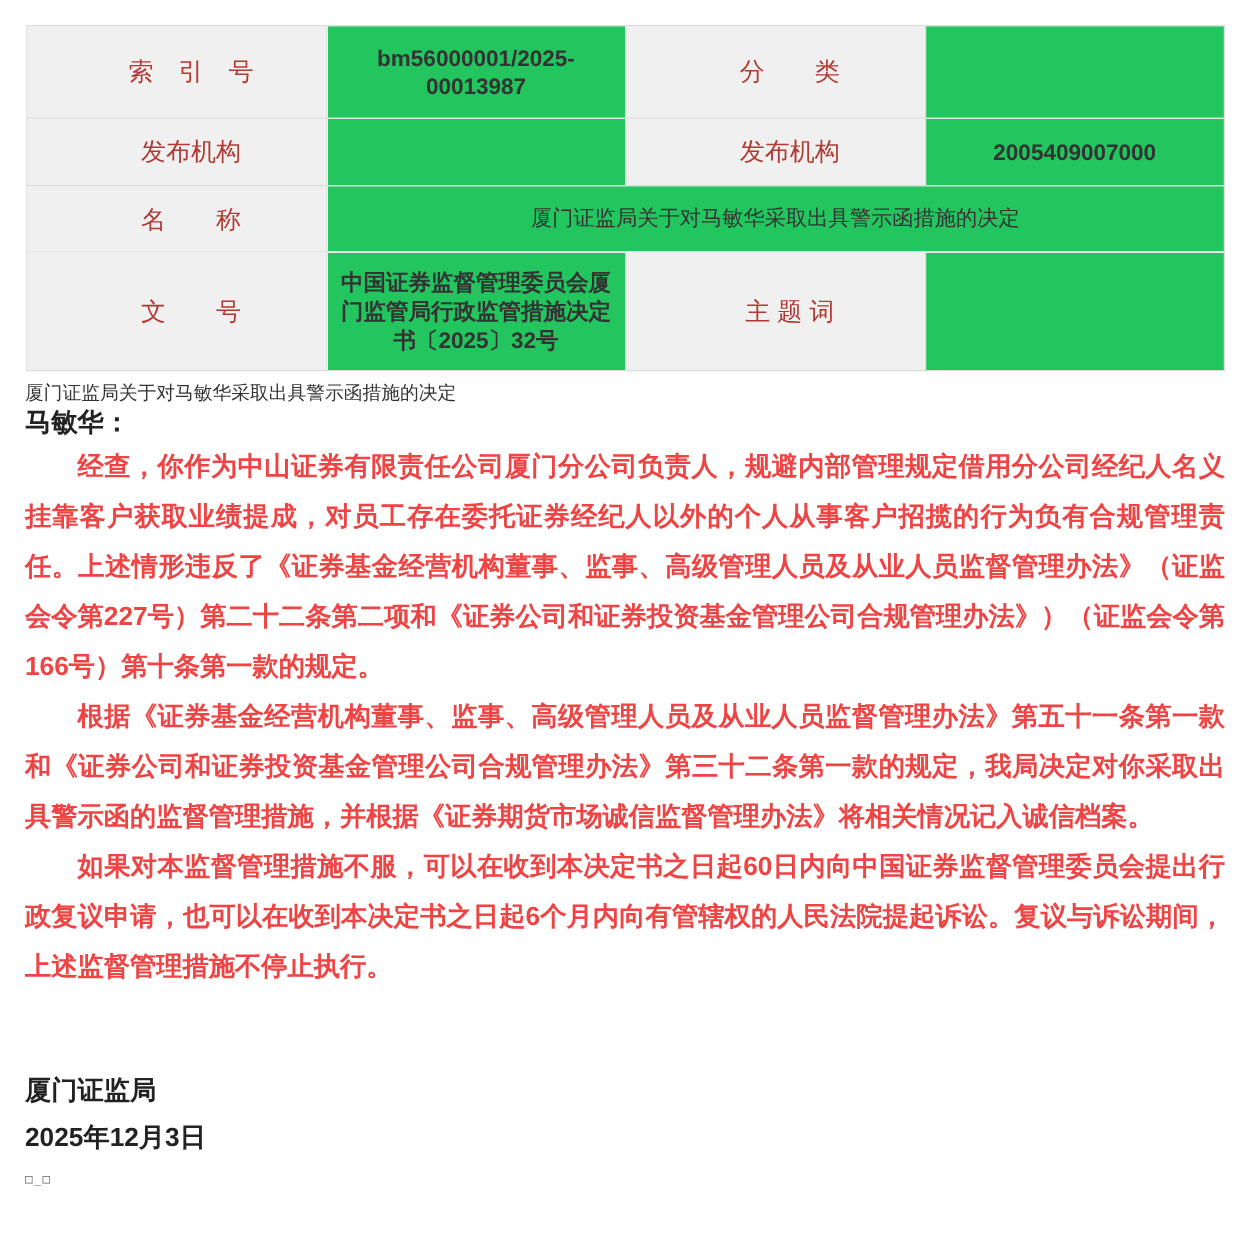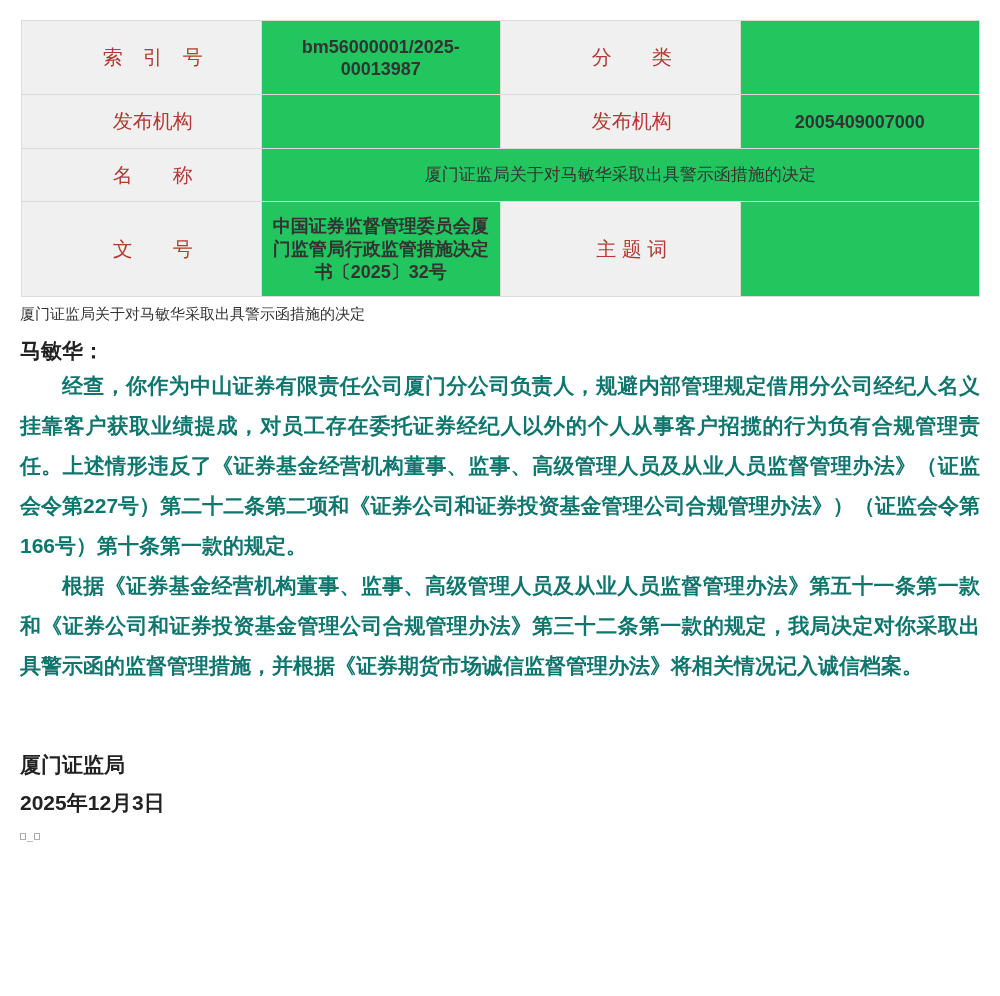--- a/index.html
+++ b/index.html
@@ -48,31 +48,30 @@
   td.value.name-value  { font-weight: normal; font-size: 17px; }
 
   
   .doc-title {
     margin-top: 8px;
     font-size: 15px;
     color: #333;
     font-weight: normal;
   }
   .salutation {
-    margin-top: 12px;
     font-size: 21px;
     font-weight: bold;
     line-height: 30px;
     color: #222;
   }
   p.body-para {
     margin: 0;
     font-size: 21px;
     font-weight: bold;
-    color: #0f766e;
+    color: #ef4444;
     line-height: 40px;
     text-indent: 42px;
     text-align: justify;
   }
   .signature {
     margin-top: 60px;
     font-size: 21px;
     font-weight: bold;
     color: #222;
   }
@@ -123,20 +122,21 @@
       </tr>
     </tbody>
   </table>
 
   <div class="doc-title">厦门证监局关于对马敏华采取出具警示函措施的决定</div>
 
   <div class="salutation">马敏华：</div>
 
   <p class="body-para">经查，你作为中山证券有限责任公司厦门分公司负责人，规避内部管理规定借用分公司经纪人名义挂靠客户获取业绩提成，对员工存在委托证券经纪人以外的个人从事客户招揽的行为负有合规管理责任。上述情形违反了《证券基金经营机构董事、监事、高级管理人员及从业人员监督管理办法》（证监会令第227号）第二十二条第二项和《证券公司和证券投资基金管理公司合规管理办法》）（证监会令第166号）第十条第一款的规定。</p>
   <p class="body-para">根据《证券基金经营机构董事、监事、高级管理人员及从业人员监督管理办法》第五十一条第一款和《证券公司和证券投资基金管理公司合规管理办法》第三十二条第一款的规定，我局决定对你采取出具警示函的监督管理措施，并根据《证券期货市场诚信监督管理办法》将相关情况记入诚信档案。</p>
+  <p class="body-para">如果对本监督管理措施不服，可以在收到本决定书之日起60日内向中国证券监督管理委员会提出行政复议申请，也可以在收到本决定书之日起6个月内向有管辖权的人民法院提起诉讼。复议与诉讼期间，上述监督管理措施不停止执行。</p>
 
   <div class="signature">
     <div class="sig-org">厦门证监局</div>
     <div class="sig-date">2025年12月3日</div>
   </div>
 
   <div class="footer-glyph">□_□</div>
 
 </div>
 

